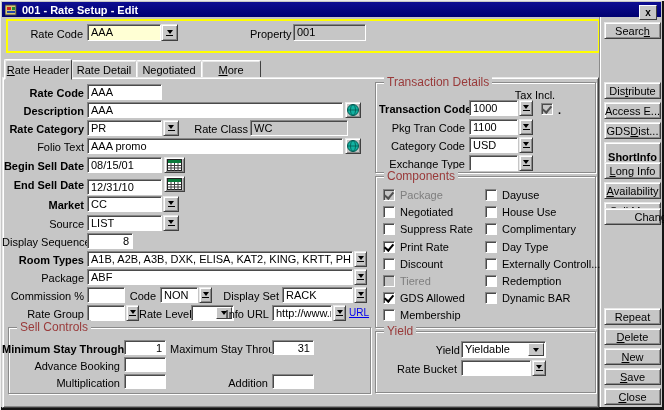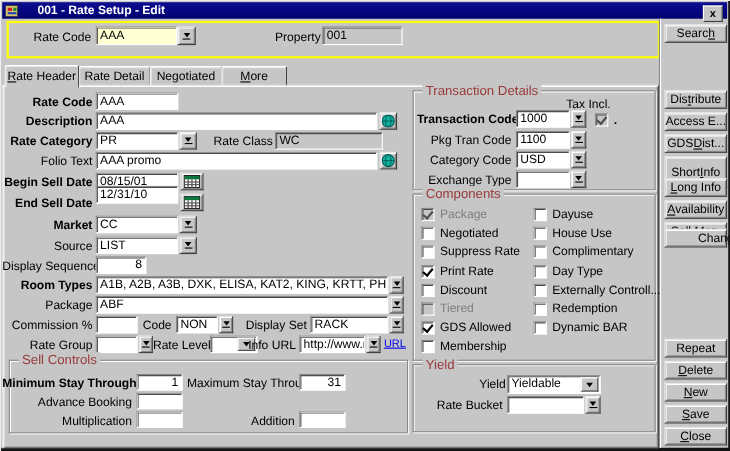--- a/index.html
+++ b/index.html
@@ -1,21 +1,21 @@
 <!DOCTYPE html>
 <html><head>
 <meta charset="utf-8">
 <style>
   html,body{margin:0;padding:0;background:#777;}
   .win{position:relative;width:664px;height:410px;background:#c6c6c6;
        font-family:"Liberation Sans",sans-serif;font-size:11px;color:#000;overflow:hidden;
        box-shadow:inset 1px 1px 0 #ededed, inset -2px 0 0 #141414, inset 0 -3px 0 #141414;}
   .titlebar{position:absolute;left:2px;top:2px;width:659px;height:15px;
        background:linear-gradient(180deg,#0d0d92,#000070);display:flex;align-items:center;}
-  .title-text{color:#fff;font-weight:bold;font-size:11px;margin-left:16px;white-space:nowrap;}
+  .title-text{color:#fff;font-weight:bold;font-size:11px;margin-left:4px;white-space:nowrap;}
   .appicon{margin-left:3px;flex:0 0 auto;}
   .closebtn{position:absolute;right:4px;top:3px;width:16px;height:13px;background:#c6c6c6;
        border:1px solid;border-color:#fff #404040 #404040 #fff;display:flex;align-items:center;
        justify-content:center;font-size:10px;font-weight:bold;line-height:1;}
   .raised{background:#c6c6c6;border:1px solid;border-color:#e9e9e9 #404040 #404040 #e9e9e9;
        box-shadow:inset 1px 1px 0 #fff, inset -1px -1px 0 #8a8a8a;}
   .btn{position:absolute;display:flex;align-items:center;justify-content:center;
        font-size:11px;white-space:nowrap;box-sizing:border-box;}
   .u{text-decoration:underline;}
   .sunken{background:#fff;border:1px solid;border-color:#868686 #fff #fff #868686;
@@ -150,21 +150,21 @@
   <div class="field sunken" style="left:87px;top:157px;width:75px;">08/15/01</div>
   <div class="btn raised icon-btn" style="left:164px;top:157px;width:21px;height:16px;">
     <svg width="15" height="12" viewBox="0 0 15 12">
       <rect x="0.5" y="0.5" width="14" height="11" fill="#fff" stroke="#202020"></rect>
       <rect x="1" y="1" width="13" height="3" fill="#0a7a3a"></rect>
       <path d="M1 6.5h13M1 9h13M4 4v8M7.5 4v8M11 4v8" stroke="#404040" stroke-width="1" fill="none"></path>
     </svg>
   </div>
 
   <div class="lbl b" style="left:2px;top:178px;width:82px;">End Sell Date</div>
-  <div class="field sunken" style="left:87px;top:169px;width:75px;">12/31/10</div>
+  <div class="field sunken" style="left:87px;top:179px;width:75px;">12/31/10</div>
   <div class="btn raised icon-btn" style="left:164px;top:176px;width:21px;height:16px;">
     <svg width="15" height="12" viewBox="0 0 15 12">
       <rect x="0.5" y="0.5" width="14" height="11" fill="#fff" stroke="#202020"></rect>
       <rect x="1" y="1" width="13" height="3" fill="#0a7a3a"></rect>
       <path d="M1 6.5h13M1 9h13M4 4v8M7.5 4v8M11 4v8" stroke="#404040" stroke-width="1" fill="none"></path>
     </svg>
   </div>
 
   <div class="lbl b" style="left:2px;top:198px;width:82px;">Market</div>
   <div class="field sunken" style="left:87px;top:196px;width:75px;">CC</div>
@@ -377,21 +377,21 @@
   <div class="btn raised" style="left:604px;top:102px;width:57px;height:17px;">
     <span>Access E...</span>
       <span class="u"></span>
       <span></span>
   </div>
   <div class="btn raised" style="left:604px;top:122px;width:57px;height:17px;">
     <span>GDS </span>
       <span class="u">D</span>
       <span>ist...</span>
   </div>
-  <div class="btn raised" style="left:604px;top:142px;width:57px;height:29px;">
+  <div class="btn raised" style="left:604px;top:142px;width:57px;height:29px;font-weight:bold;">
     <span>Short </span>
       <span class="u">I</span>
       <span>nfo</span>
   </div>
   <div class="btn raised" style="left:604px;top:162px;width:57px;height:17px;">
     <span class="u">L</span>
       <span>ong Info</span>
   </div>
   <div class="btn raised" style="left:604px;top:182px;width:57px;height:17px;">
     <span class="u">A</span>

